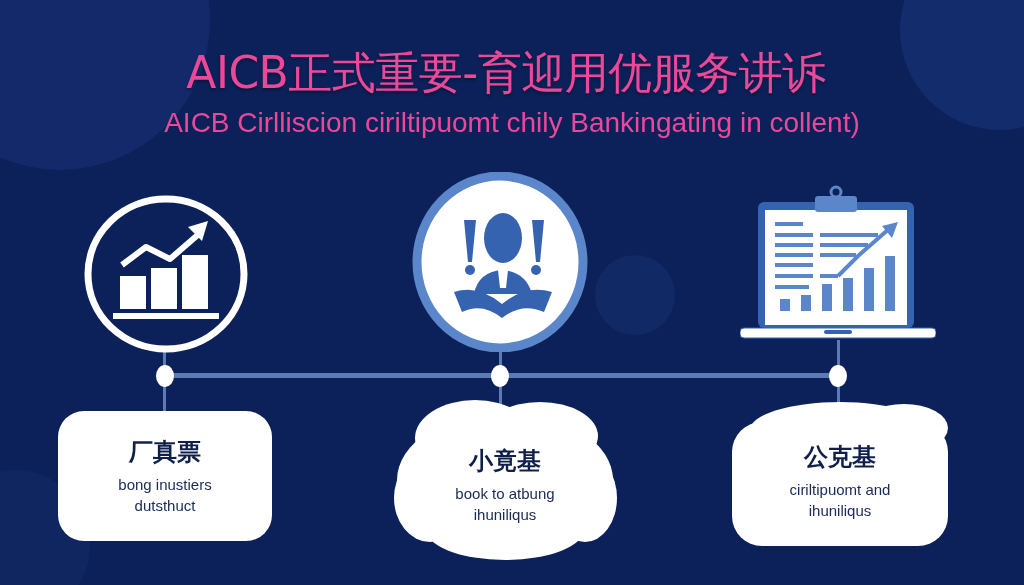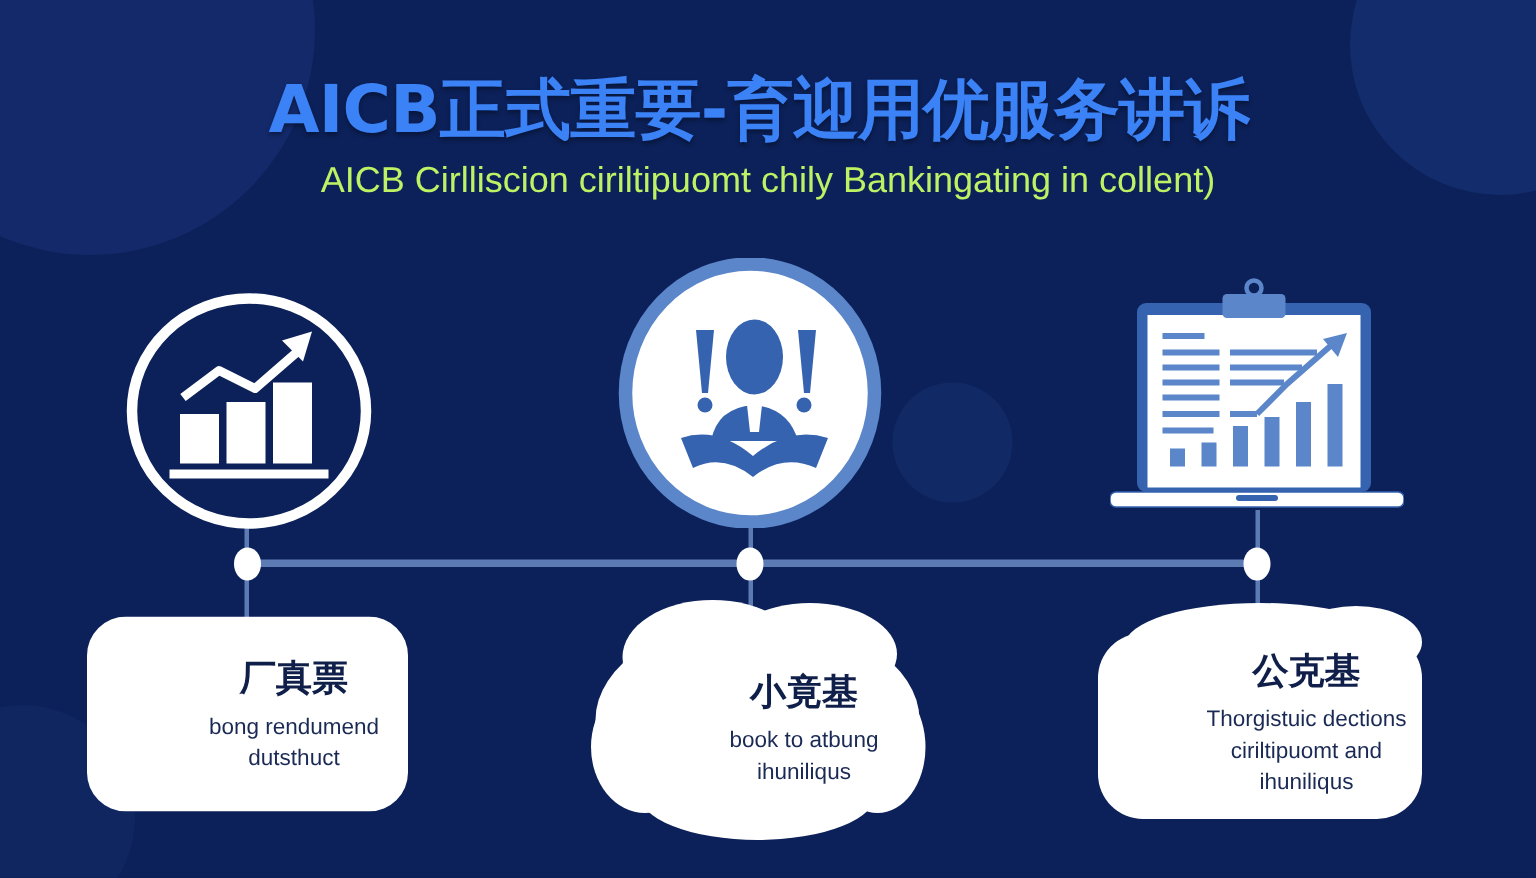--- a/index.html
+++ b/index.html
@@ -9,44 +9,43 @@
     font-family:"DejaVu Sans", "Liberation Sans", sans-serif;
   }
   .bg-glow { position:absolute; border-radius:50%; }
   .glow-tl { left:-90px; top:-130px; width:300px; height:300px; background:#13296a; }
   .glow-tr { left:900px; top:-70px; width:200px; height:200px; background:#132c6c; }
   .glow-mid { left:595px; top:255px; width:80px; height:80px; background:#112a66; }
   .glow-bl { left:-60px; top:470px; width:150px; height:150px; background:#0f2661; }
 
   .title {
     position:absolute; left:0; right:12px; top:44px; text-align:center;
-    color:#3b82f6; font-weight:bold; font-size:44px; letter-spacing:-0.5px;
+    color:#ec4899; font-weight:normal; font-size:44px; letter-spacing:-0.5px;
     font-family:"DejaVu Sans", sans-serif;
     text-shadow:0 2px 3px rgba(0,0,0,0.35);
   }
   .subtitle {
     position:absolute; left:0; right:0; top:107px; text-align:center;
-    color:#bef264; font-size:24px; font-family:"Liberation Sans", sans-serif;
+    color:#ec4899; font-size:28px; font-family:"Liberation Sans", sans-serif;
   }
 
   .icon-wrap { position:absolute; }
   .timeline-h {
     position:absolute; left:165px; top:373px; width:674px; height:5px; background:#5c7bb5;
   }
   .vline { position:absolute; width:3px; background:#5c7bb5; }
   .node-dot {
     position:absolute; width:18px; height:22px; border-radius:50%; background:#ffffff;
   }
 
   .card { position:absolute; }
   .card-inner {
     position:absolute; left:0; top:0; width:100%; height:100%;
     display:flex; flex-direction:column; align-items:center; justify-content:center;
     text-align:center;
-    padding-left:31px;
   }
   .card-title {
     color:#0f1f4a; font-weight:bold; font-size:24px; margin-bottom:6px;
     font-family:"DejaVu Sans", sans-serif;
   }
   .card-line {
     color:#1a2a55; font-size:15px; line-height:21px;
     font-family:"Liberation Sans", sans-serif;
   }
 </style>
@@ -131,21 +130,21 @@
     <rect x="84" y="150" width="28" height="4" rx="2" fill="#3563b0"></rect>
   </svg>
 </div>
 
 <div class="card" style="left:58px; top:411px; width:214px; height:130px;">
   <svg width="214" height="130" style="position:absolute;left:0;top:0;">
     <rect x="0" y="0" width="214" height="130" rx="26" fill="#ffffff"></rect>
   </svg>
   <div class="card-inner">
     <div class="card-title">厂真票</div>
-    <div class="card-line">bong rendumend</div>
+    <div class="card-line">bong inustiers</div>
     <div class="card-line">dutsthuct</div>
   </div>
 </div>
 
 <div class="card" style="left:390px; top:398px; width:230px; height:165px;">
   <svg width="230" height="165" style="position:absolute;left:0;top:0;">
     <g fill="#ffffff">
       <ellipse cx="115" cy="82" rx="108" ry="68"></ellipse>
       <ellipse cx="85" cy="40" rx="60" ry="38"></ellipse>
       <ellipse cx="150" cy="38" rx="58" ry="34"></ellipse>
@@ -164,17 +163,16 @@
 <div class="card" style="left:728px; top:400px; width:224px; height:150px;">
   <svg width="224" height="150" style="position:absolute;left:0;top:0;">
     <g fill="#ffffff">
       <rect x="4" y="22" width="216" height="124" rx="30"></rect>
       <ellipse cx="112" cy="30" rx="90" ry="28"></ellipse>
       <ellipse cx="176" cy="28" rx="44" ry="24"></ellipse>
     </g>
   </svg>
   <div class="card-inner" style="padding-top:6px;">
     <div class="card-title">公克基</div>
-    <div class="card-line">Thorgistuic dections</div>
     <div class="card-line">ciriltipuomt and</div>
     <div class="card-line">ihuniliqus</div>
   </div>
 </div>
 
 </body></html>

